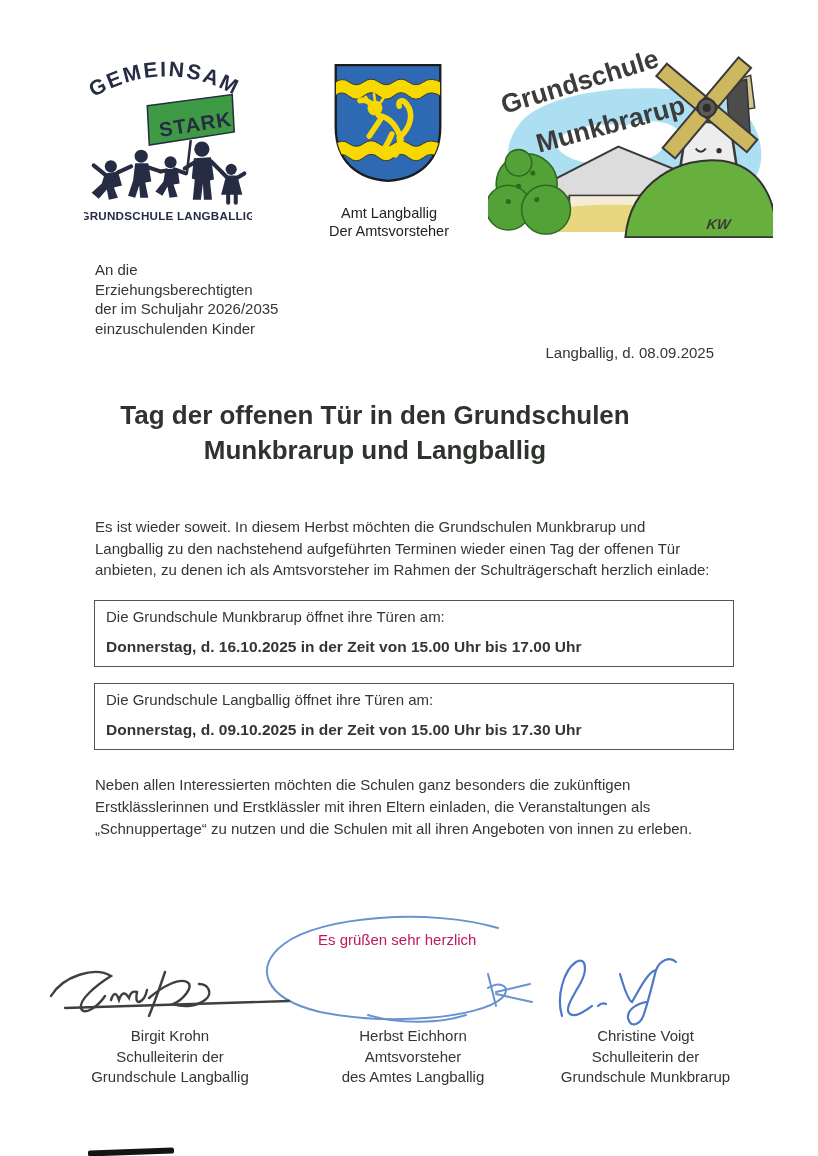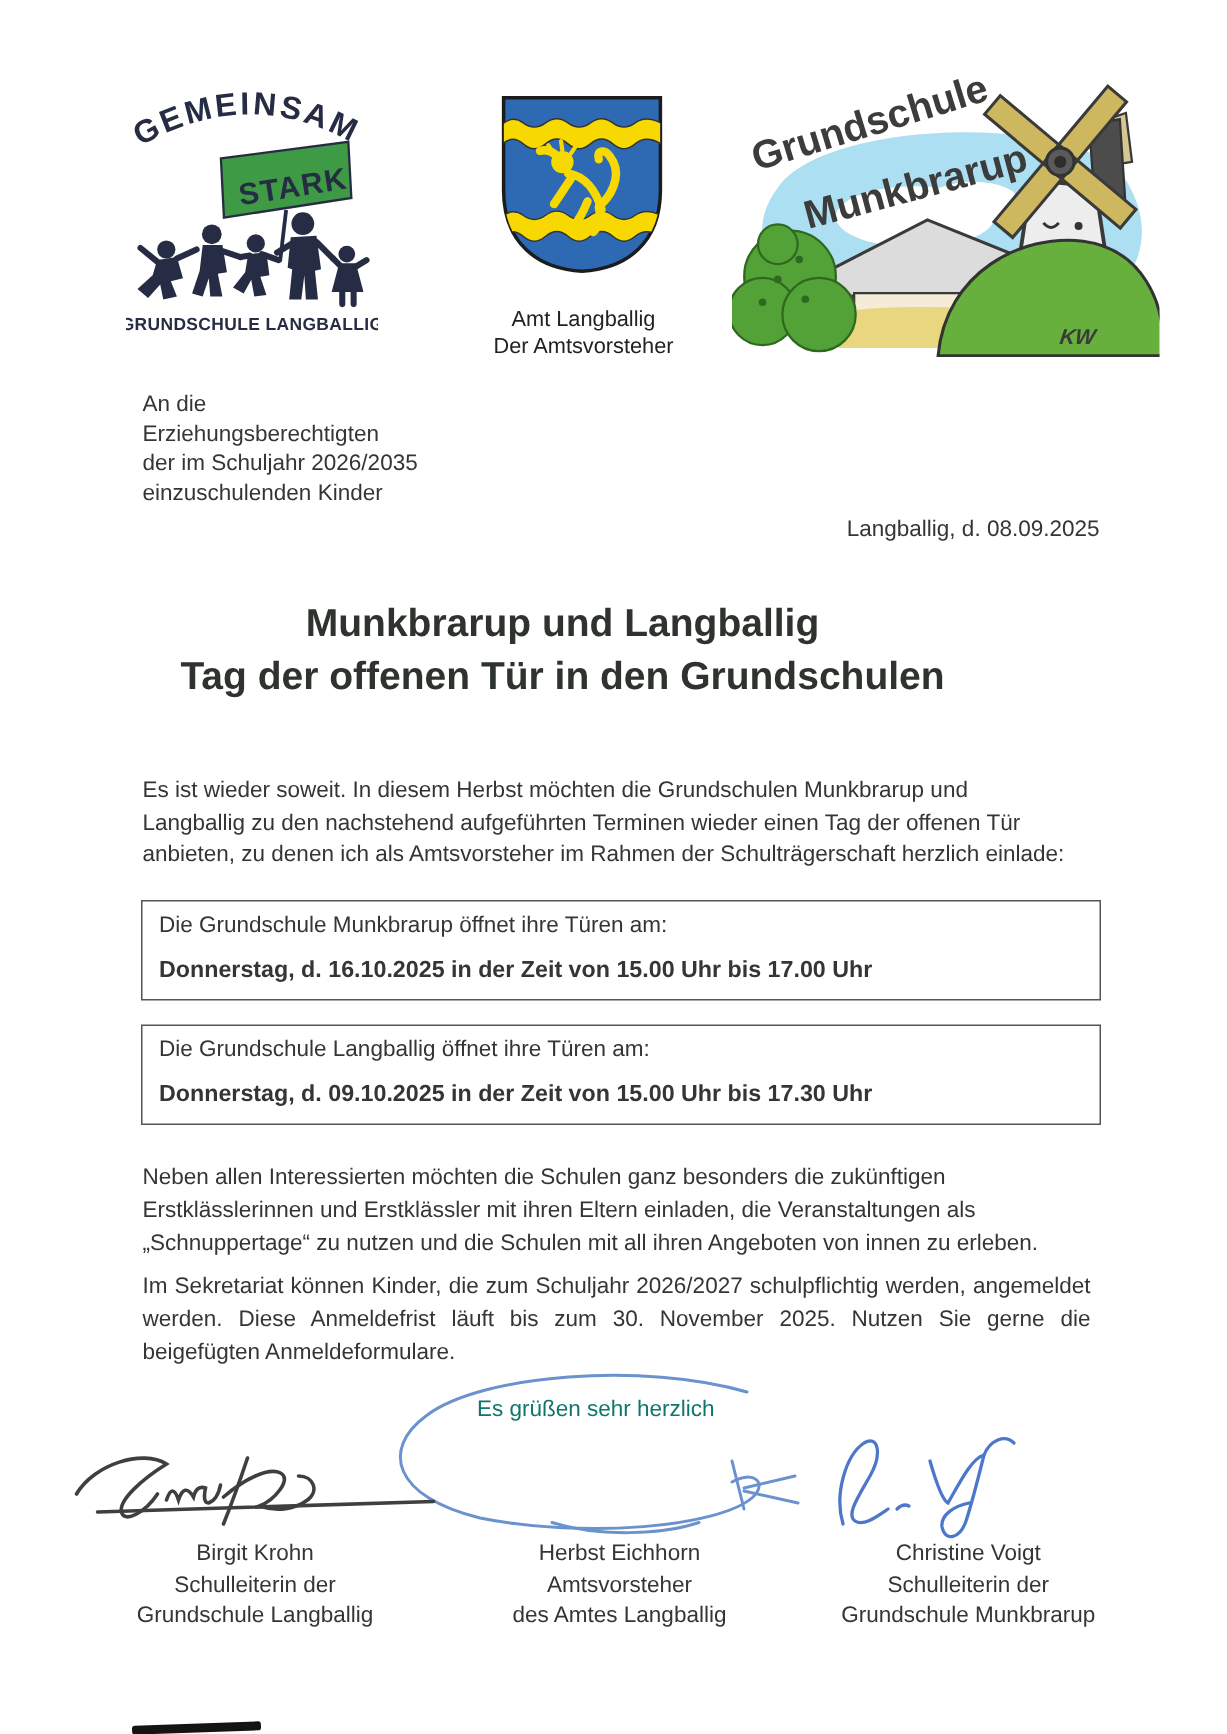--- a/index.html
+++ b/index.html
@@ -9,32 +9,32 @@
     margin:0 auto;
   }
   .abs{position:absolute;}
   
   .logo-left{left:84px;top:46px;width:168px;height:180px;}
   .coat{left:332px;top:60px;width:112px;height:126px;}
   .coat-caption{left:308px;top:204px;width:162px;text-align:center;font-size:14.5px;line-height:18px;color:#222;}
   .logo-right{left:488px;top:48px;width:285px;height:190px;}
   
   .recipient{left:95px;top:260px;font-size:15px;line-height:19.5px;}
-  .dateline{left:408px;top:344px;width:325px;text-align:right;font-size:15px;}
+  .dateline{left:389px;top:344px;width:325px;text-align:right;font-size:15px;}
   .title{left:80px;top:398px;width:590px;text-align:center;font-size:26px;font-weight:bold;line-height:35px;color:#2e332e;}
   .para{font-size:15px;line-height:21.5px;}
   .intro{left:95px;top:516px;width:622px;}
   .termbox{left:94px;width:640px;border:1px solid #555;box-sizing:border-box;padding:7px 11px 10px 11px;background:#fff;}
   .box1{top:600px;}
   .box2{top:683px;}
   .termbox .tb-line{font-size:15px;}
   .termbox .tb-date{font-size:15.5px;font-weight:bold;margin-top:13px;}
   .para2{left:95px;top:774px;width:620px;line-height:22px;}
   .para3{left:95px;top:847px;width:632px;line-height:22px;text-align:justify;}
-  .salutation{left:318px;top:931px;font-size:15px;color:#0f766e;}
+  .salutation{left:318px;top:931px;font-size:15px;color:#be185d;}
   .sig-ellipse{left:250px;top:914px;width:300px;height:115px;}
   .sig-left{left:45px;top:956px;width:250px;height:72px;}
   .sig-right{left:548px;top:944px;width:150px;height:86px;}
   .name-block{top:1026px;font-size:15px;line-height:20.5px;text-align:center;}
   .nb1{left:70px;width:200px;}
   .nb2{left:313px;width:200px;}
   .nb3{left:538px;width:215px;}
   .scan-artifact{left:88px;top:1149px;width:86px;height:6px;background:#141414;transform:rotate(-2deg);border-radius:2px;}
   svg text{font-family:"Liberation Sans",sans-serif;}
 </style>
@@ -165,38 +165,37 @@
   <div class="abs recipient">
     <div>An die</div>
     <div>Erziehungsberechtigten</div>
     <div>der im Schuljahr 2026/2035</div>
     <div>einzuschulenden Kinder</div>
   </div>
 
   <div class="abs dateline">Langballig, d. 08.09.2025</div>
 
   <div class="abs title">
+    <div>Tag der offenen Tür in den Grundschulen</div>
     <div>Munkbrarup und Langballig</div>
-    <div>Tag der offenen Tür in den Grundschulen</div>
   </div>
 
   <div class="abs para intro">Es ist wieder soweit. In diesem Herbst möchten die Grundschulen Munkbrarup und Langballig zu den nachstehend aufgeführten Terminen wieder einen Tag der offenen Tür anbieten, zu denen ich als Amtsvorsteher im Rahmen der Schulträgerschaft herzlich einlade:</div>
 
   <div class="abs termbox box1">
     <div class="tb-line">Die Grundschule Munkbrarup öffnet ihre Türen am:</div>
     <div class="tb-date">Donnerstag, d. 16.10.2025 in der Zeit von 15.00 Uhr bis 17.00 Uhr</div>
   </div>
 
   <div class="abs termbox box2">
     <div class="tb-line">Die Grundschule Langballig öffnet ihre Türen am:</div>
     <div class="tb-date">Donnerstag, d. 09.10.2025 in der Zeit von 15.00 Uhr bis 17.30 Uhr</div>
   </div>
 
   <div class="abs para para2">Neben allen Interessierten möchten die Schulen ganz besonders die zukünftigen Erstklässlerinnen und Erstklässler mit ihren Eltern einladen, die Veranstaltungen als „Schnuppertage“ zu nutzen und die Schulen mit all ihren Angeboten von innen zu erleben.</div>
-  <div class="abs para para3">Im Sekretariat können Kinder, die zum Schuljahr 2026/2027 schulpflichtig werden, angemeldet werden. Diese Anmeldefrist läuft bis zum 30. November 2025. Nutzen Sie gerne die beigefügten Anmeldeformulare.</div>
 
   <svg class="abs sig-ellipse" viewBox="0 0 300 115">
     <g stroke="#6a92cf" stroke-width="2" fill="none" stroke-linecap="round">
       <path d="M248,14 C180,-6 70,2 34,30 C4,52 12,84 70,98 C140,112 230,104 252,84 C262,74 252,66 238,74"></path>
       <path d="M238,60 L246,92"></path>
       <path d="M246,78 L280,70"></path>
       <path d="M246,80 L282,88"></path>
       <path d="M118,101 C150,111 192,109 216,101"></path>
     </g>
   </svg>

